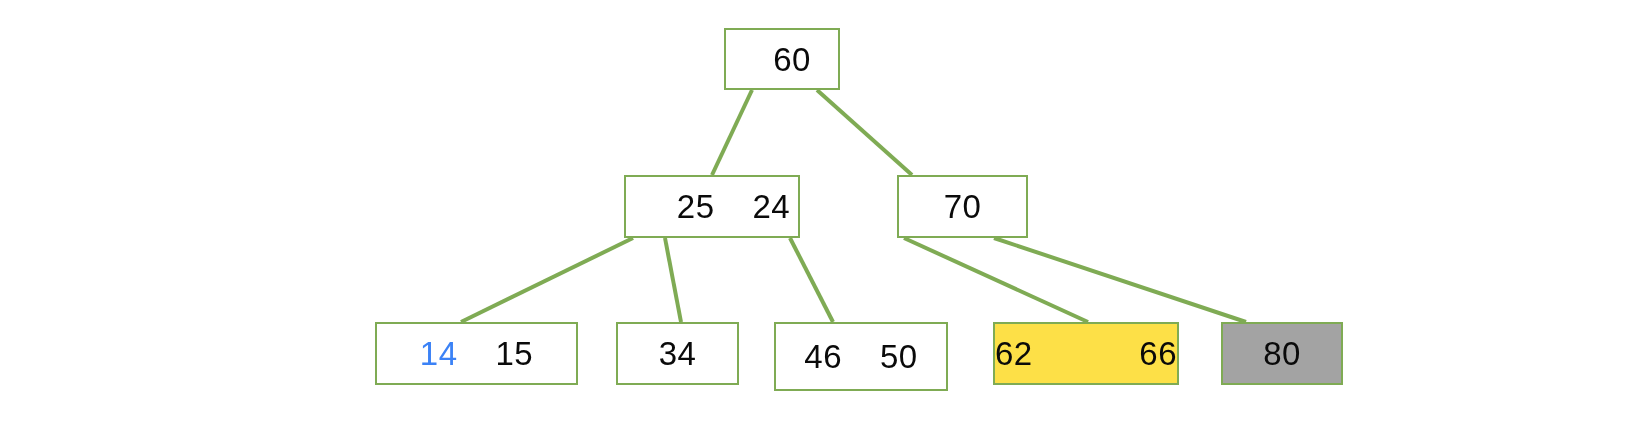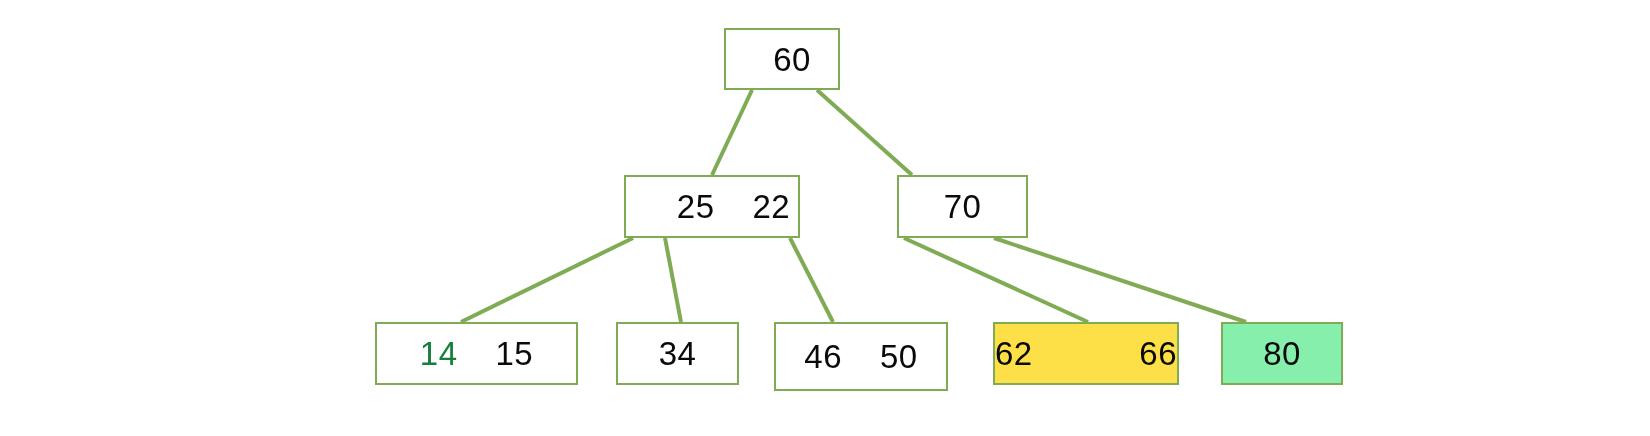--- a/index.html
+++ b/index.html
@@ -74,41 +74,41 @@
       </g>
   </svg>
 
   <div id="node-layer">
       <div class="btree-node" style="left: 724px; top: 28px; width: 116px; height: 62px; border-color: rgb(127, 171, 84); background: rgb(255, 255, 255); padding-left: 20px;">
         <span class="node-key" style="color: rgb(10, 10, 10);">60</span>
       </div>
       <div class="btree-node" style="left: 624px; top: 175px; width: 176px; height: 63px; border-color: rgb(127, 171, 84); background: rgb(255, 255, 255); padding-left: 43px;">
         <span class="node-key" style="color: rgb(10, 10, 10);">25</span>
         <span class="key-gap"></span>
-        <span class="node-key" style="color: rgb(10, 10, 10);">22</span>
+        <span class="node-key" style="color: rgb(10, 10, 10);">24</span>
       </div>
       <div class="btree-node" style="left: 897px; top: 175px; width: 131px; height: 63px; border-color: rgb(127, 171, 84); background: rgb(255, 255, 255);">
         <span class="node-key" style="color: rgb(10, 10, 10);">70</span>
       </div>
       <div class="btree-node" style="left: 375px; top: 322px; width: 203px; height: 63px; border-color: rgb(127, 171, 84); background: rgb(255, 255, 255);">
-        <span class="node-key" style="color: #15803d;">14</span>
+        <span class="node-key" style="color: #3b82f6;">14</span>
         <span class="key-gap"></span>
         <span class="node-key" style="color: rgb(10, 10, 10);">15</span>
       </div>
       <div class="btree-node" style="left: 616px; top: 322px; width: 123px; height: 63px; border-color: rgb(127, 171, 84); background: rgb(255, 255, 255);">
         <span class="node-key" style="color: rgb(10, 10, 10);">34</span>
       </div>
       <div class="btree-node" style="left: 774px; top: 322px; width: 174px; height: 69px; border-color: rgb(127, 171, 84); background: rgb(255, 255, 255);">
         <span class="node-key" style="color: rgb(10, 10, 10);">46</span>
         <span class="key-gap"></span>
         <span class="node-key" style="color: rgb(10, 10, 10);">50</span>
       </div>
       <div class="btree-node" style="left: 993px; top: 322px; width: 186px; height: 63px; border-color: rgb(127, 171, 84); background: #fde047; gap: 36px;">
         <span class="node-key" style="color: rgb(10, 10, 10);">62</span>
         <span class="key-gap"></span>
         <span class="node-key" style="color: rgb(10, 10, 10);">66</span>
       </div>
-      <div class="btree-node" style="left: 1221px; top: 322px; width: 122px; height: 63px; border-color: rgb(127, 171, 84); background: #86efac;">
+      <div class="btree-node" style="left: 1221px; top: 322px; width: 122px; height: 63px; border-color: rgb(127, 171, 84); background: #a3a3a3;">
         <span class="node-key" style="color: rgb(10, 10, 10);">80</span>
       </div>
     </div>
 
 </div>
 
 </body></html>

